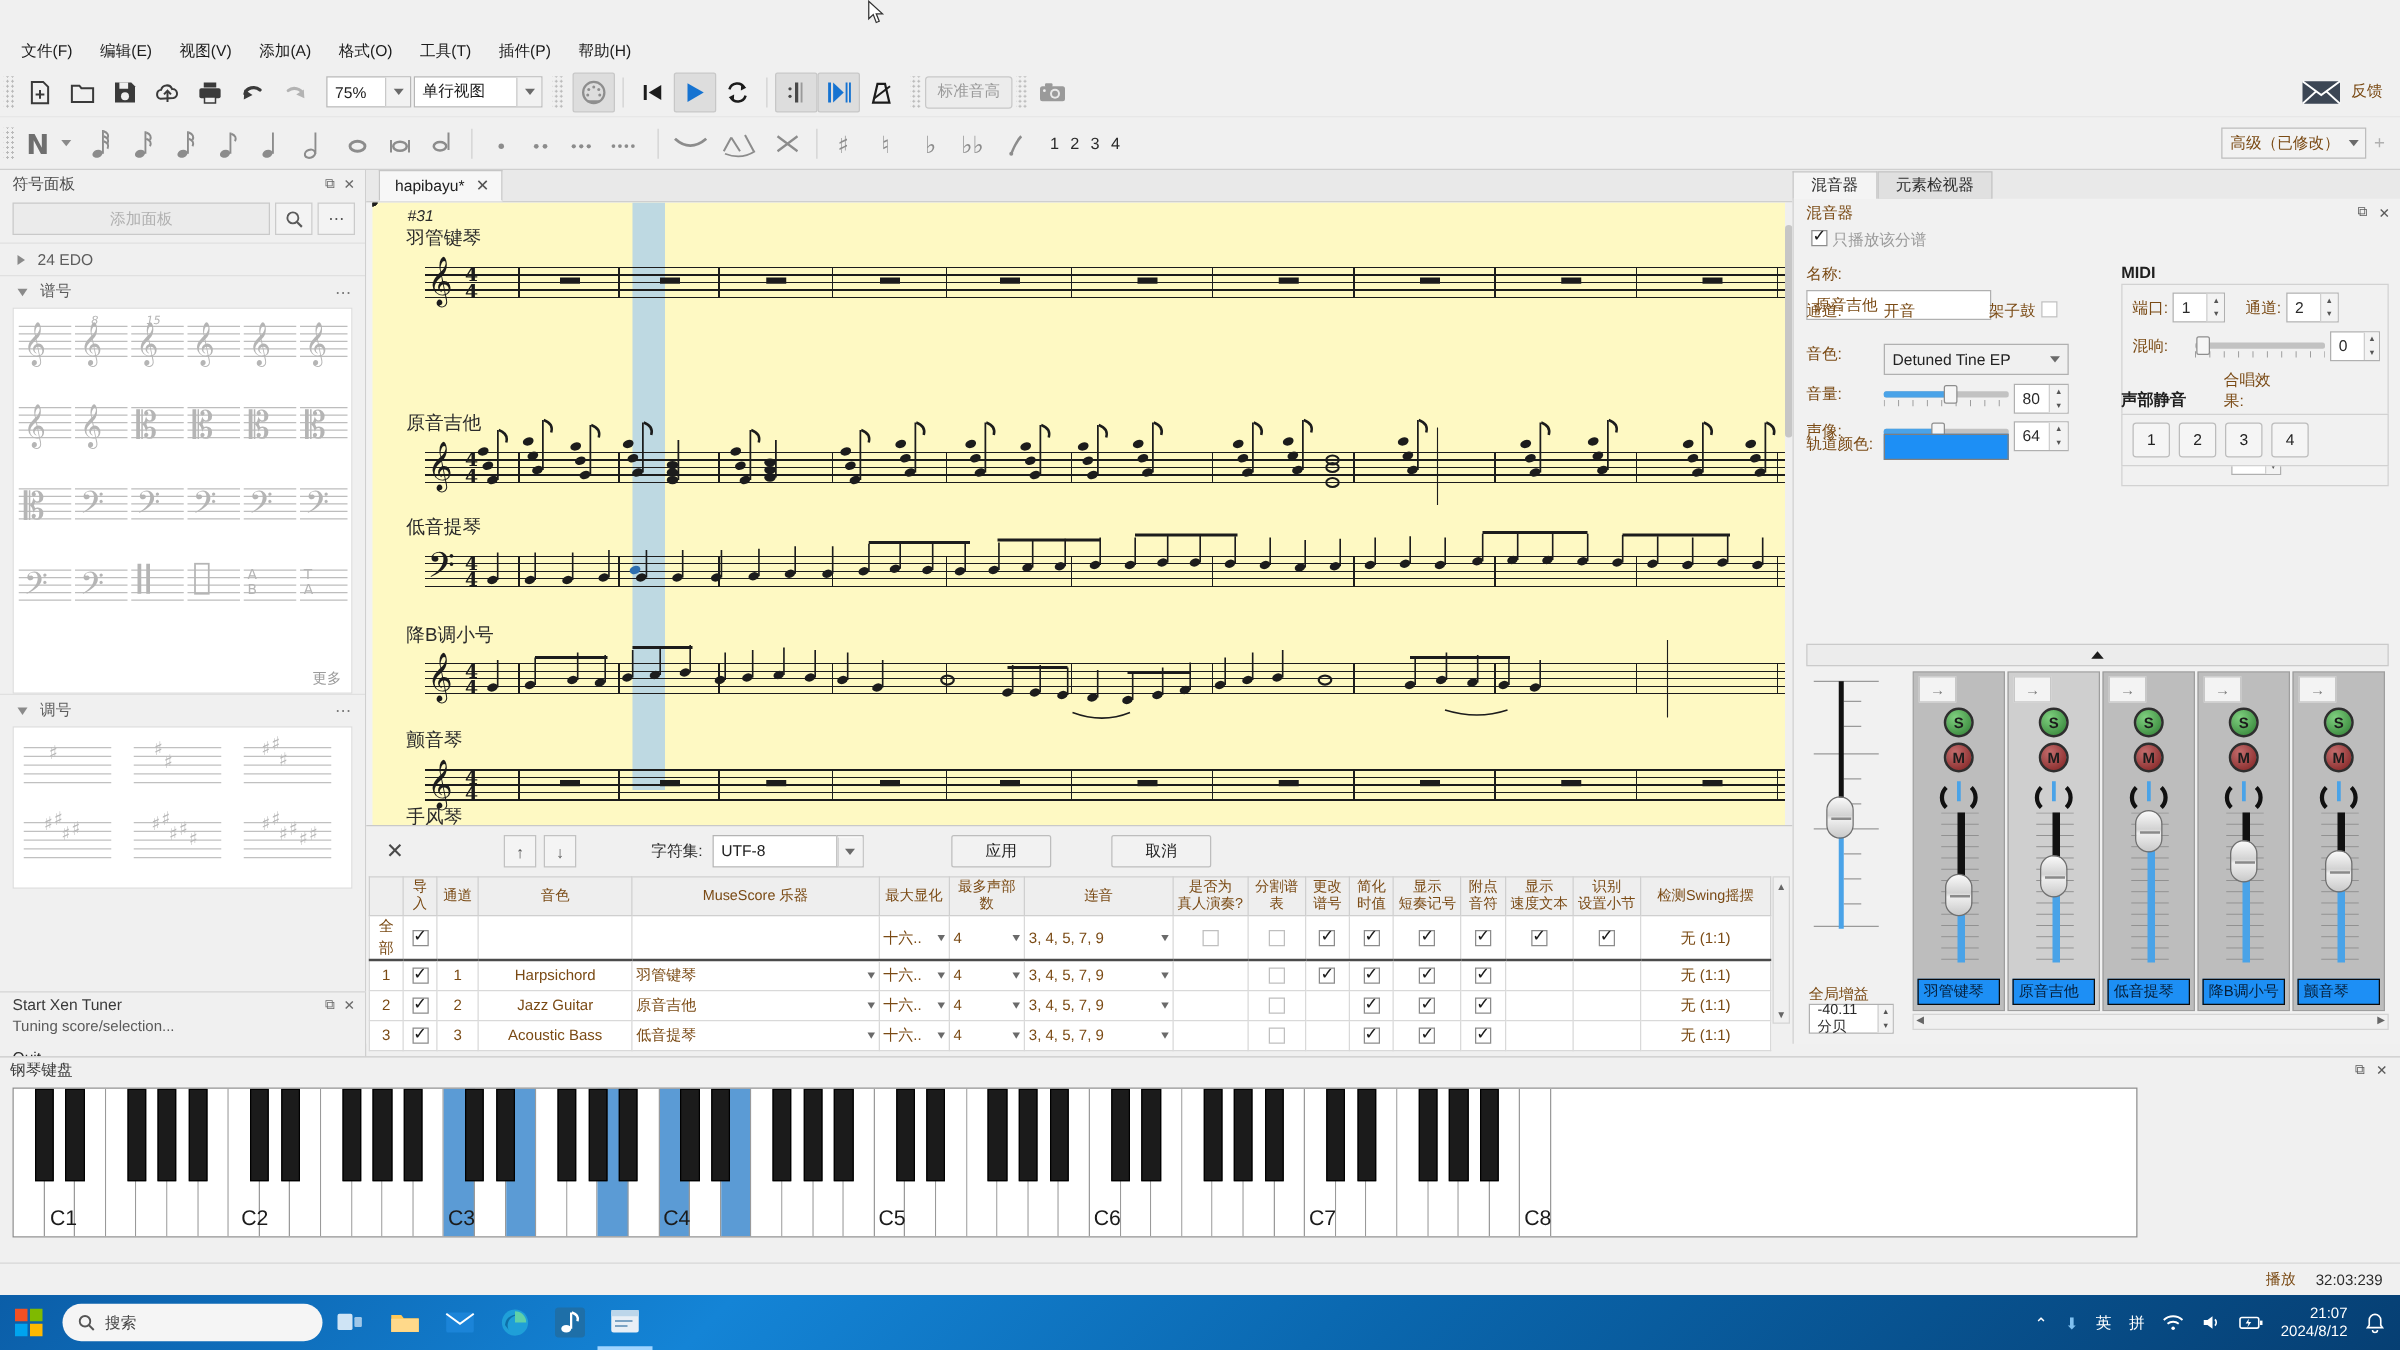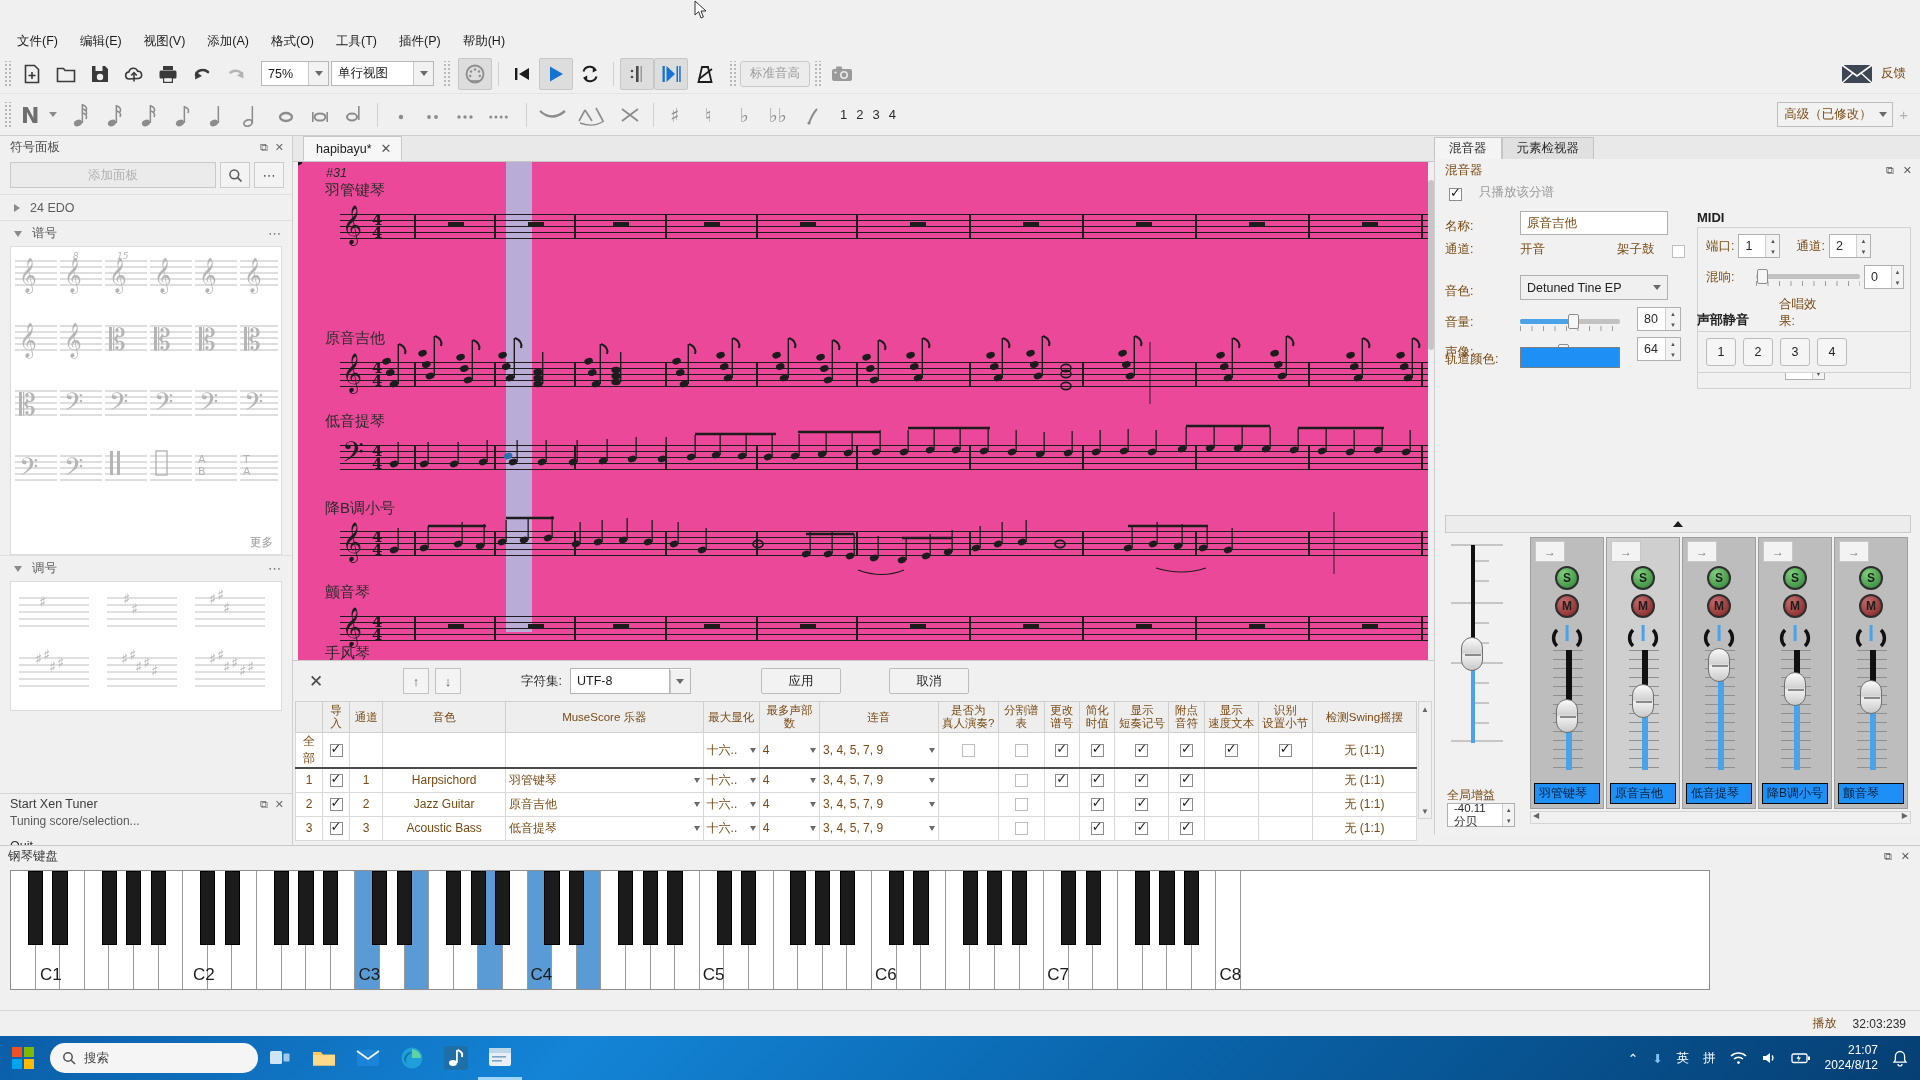--- a/index.html
+++ b/index.html
@@ -86,21 +86,21 @@
   .xen .quit{padding-left:10px;font-size:12.5px;color:#2a2a2a;margin-top:11px;}
 
   
   .scoretab{position:absolute;left:293px;top:136px;width:1141px;height:26px;background:#e9e9e9;
     border-bottom:1px solid #c6c6c6;display:flex;align-items:flex-end;}
   .tabchip{height:25px;background:#f7f7f7;border:1px solid #c6c6c6;border-bottom-color:#f7f7f7;
     display:flex;align-items:center;gap:9px;padding:0 9px 0 12px;margin-left:10px;font-size:12.5px;}
   .tabchip .x{color:#555;font-size:13px;}
   .scorewrap{position:absolute;left:293px;top:162px;width:1141px;height:498px;background:#f2f2f2;
     overflow:hidden;}
-  .page{position:absolute;left:5px;top:0;width:1131px;height:498px;background:#ec4899;}
+  .page{position:absolute;left:5px;top:0;width:1131px;height:498px;background:#fef9c3;}
   .selbar{position:absolute;left:208px;top:0px;width:26px;height:470px;background:#a8cdec;opacity:.75;}
   .sysname{position:absolute;font-size:15px;color:#2b2b2b;}
   .measnum{position:absolute;font-size:12.5px;color:#2b2b2b;font-style:italic;}
   .scrollv{position:absolute;right:0;top:0;width:6px;height:498px;background:#efefef;}
   .scrollv .thumb{position:absolute;left:0;top:18px;width:6px;height:170px;background:#c6c6c6;border-radius:3px;}
 
   
   .midipanel{position:absolute;left:293px;top:660px;width:1141px;height:175px;background:#f0f0f0;
     border-top:1px solid #c9c9c9;}
   .mp-top{height:40px;display:flex;align-items:center;gap:0;padding:0 10px;}
@@ -132,21 +132,21 @@
   
   .mixtabs{position:absolute;left:1434px;top:136px;width:486px;height:24px;background:#e9e9e9;
     display:flex;align-items:flex-end;}
   .mixtab{height:23px;padding:0 14px;display:flex;align-items:center;font-size:12.5px;
     border:1px solid #c4c4c4;background:#e0e0e0;color:#2c2c2c;}
   .mixtab.sel{background:#f4f4f4;border-bottom-color:#f4f4f4;}
   .mixer{position:absolute;left:1434px;top:159px;width:486px;height:676px;background:#f1f1f1;
     border-left:1px solid #cfcfcf;}
   .mx-title{height:22px;display:flex;align-items:center;padding-left:10px;font-size:12.5px;color:#7a4a14;}
   .mx-title .ctl{margin-left:auto;display:flex;gap:9px;padding-right:8px;color:#5a5a5a;font-size:11px;}
-  .mx-row{display:flex;align-items:flex-end;gap:17px;padding:3px 10px;font-size:12.5px;}
+  .mx-row{display:flex;align-items:flex-start;gap:4px;padding:3px 10px;font-size:12.5px;}
   .mx-lab{color:#7a4a14;width:58px;flex:none;}
   .mx-in{height:24px;border:1px solid #b0b0b0;background:#fff;display:flex;align-items:center;
     padding:0 6px;font-size:12.5px;color:#7a4a14;}
   .mx-combo{height:25px;border:1px solid #b0b0b0;background:#f0f0f0;display:flex;align-items:center;
     padding:0 6px;font-size:12.5px;color:#222;}
   .slider{position:relative;height:18px;flex:none;}
   .slider .track{position:absolute;left:0;top:6px;height:5px;border-radius:2px;background:#c2c2c2;width:100%;}
   .slider .fill{position:absolute;left:0;top:6px;height:5px;border-radius:2px;background:#4aa3e8;}
   .slider .knob{position:absolute;top:1px;width:11px;height:15px;background:#f6f6f6;
     border:1px solid #8d8d8d;border-radius:2px;}
@@ -1282,21 +1282,21 @@
       </div>
     </div>
 
     <div class="mx-row" style="padding-left:14px;">
       <span class="chk on"></span>
       <span style="color:#9a9a9a;">只播放该分谱</span>
     </div>
 
     <div style="position:relative;height:150px;">
 
-      <div class="mx-row" style="position:absolute;left:0;top:4px;">
+      <div class="mx-row" style="position:absolute;left:0;top:4px;flex-direction:column;">
         <span class="mx-lab">名称:</span>
         <span class="mx-in" style="width:148px;">原音吉他</span>
       </div>
       <div class="mx-row" style="position:absolute;left:0;top:34px;">
         <span class="mx-lab">通道:</span>
         <span style="color:#7a4a14;width:80px;">开音</span>
         <span style="color:#7a4a14;">架子鼓</span>
         <span class="chk off"></span>
       </div>
       <div class="mx-row" style="position:absolute;left:0;top:68px;">

